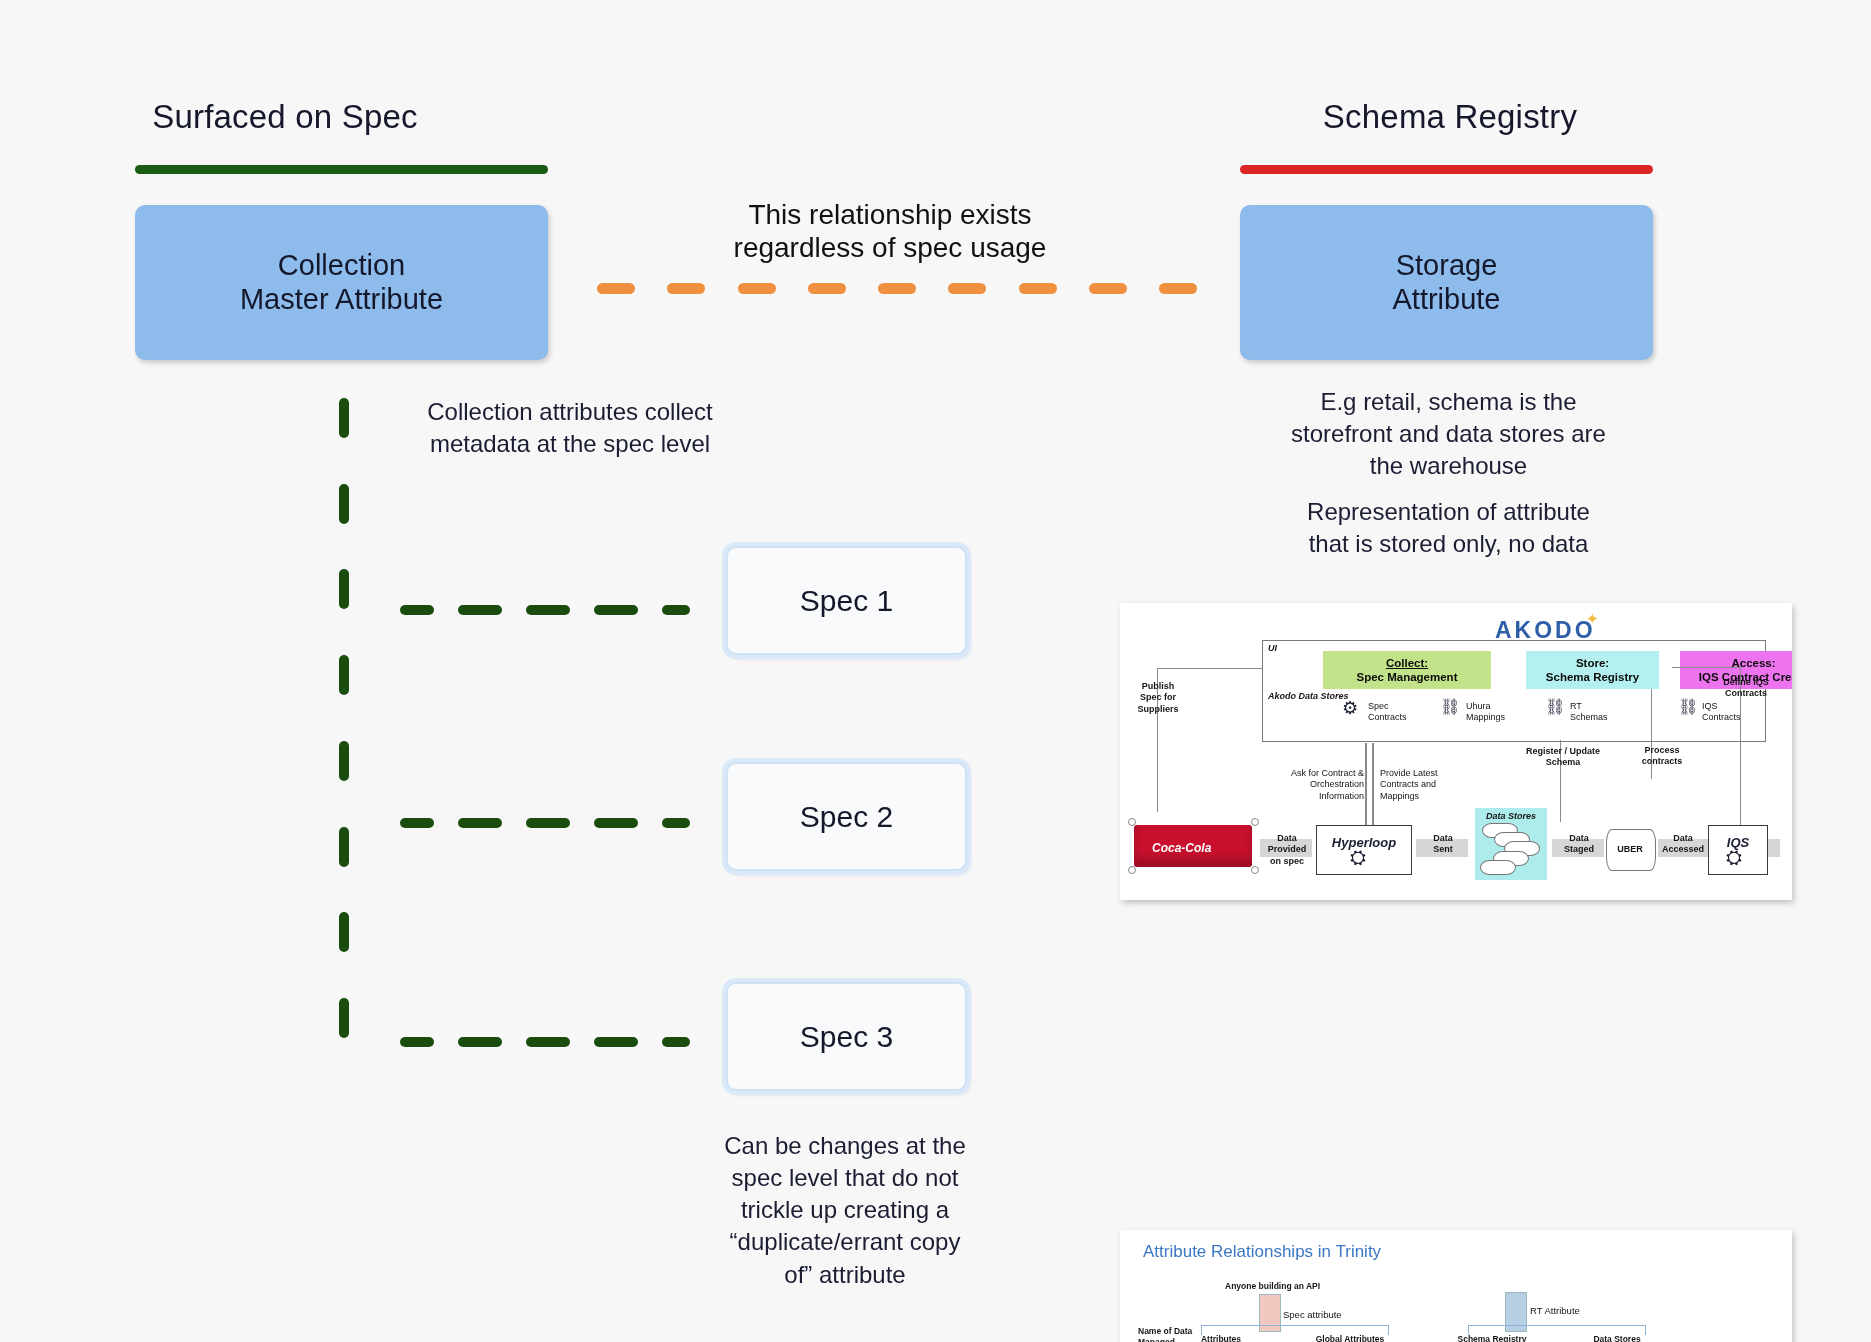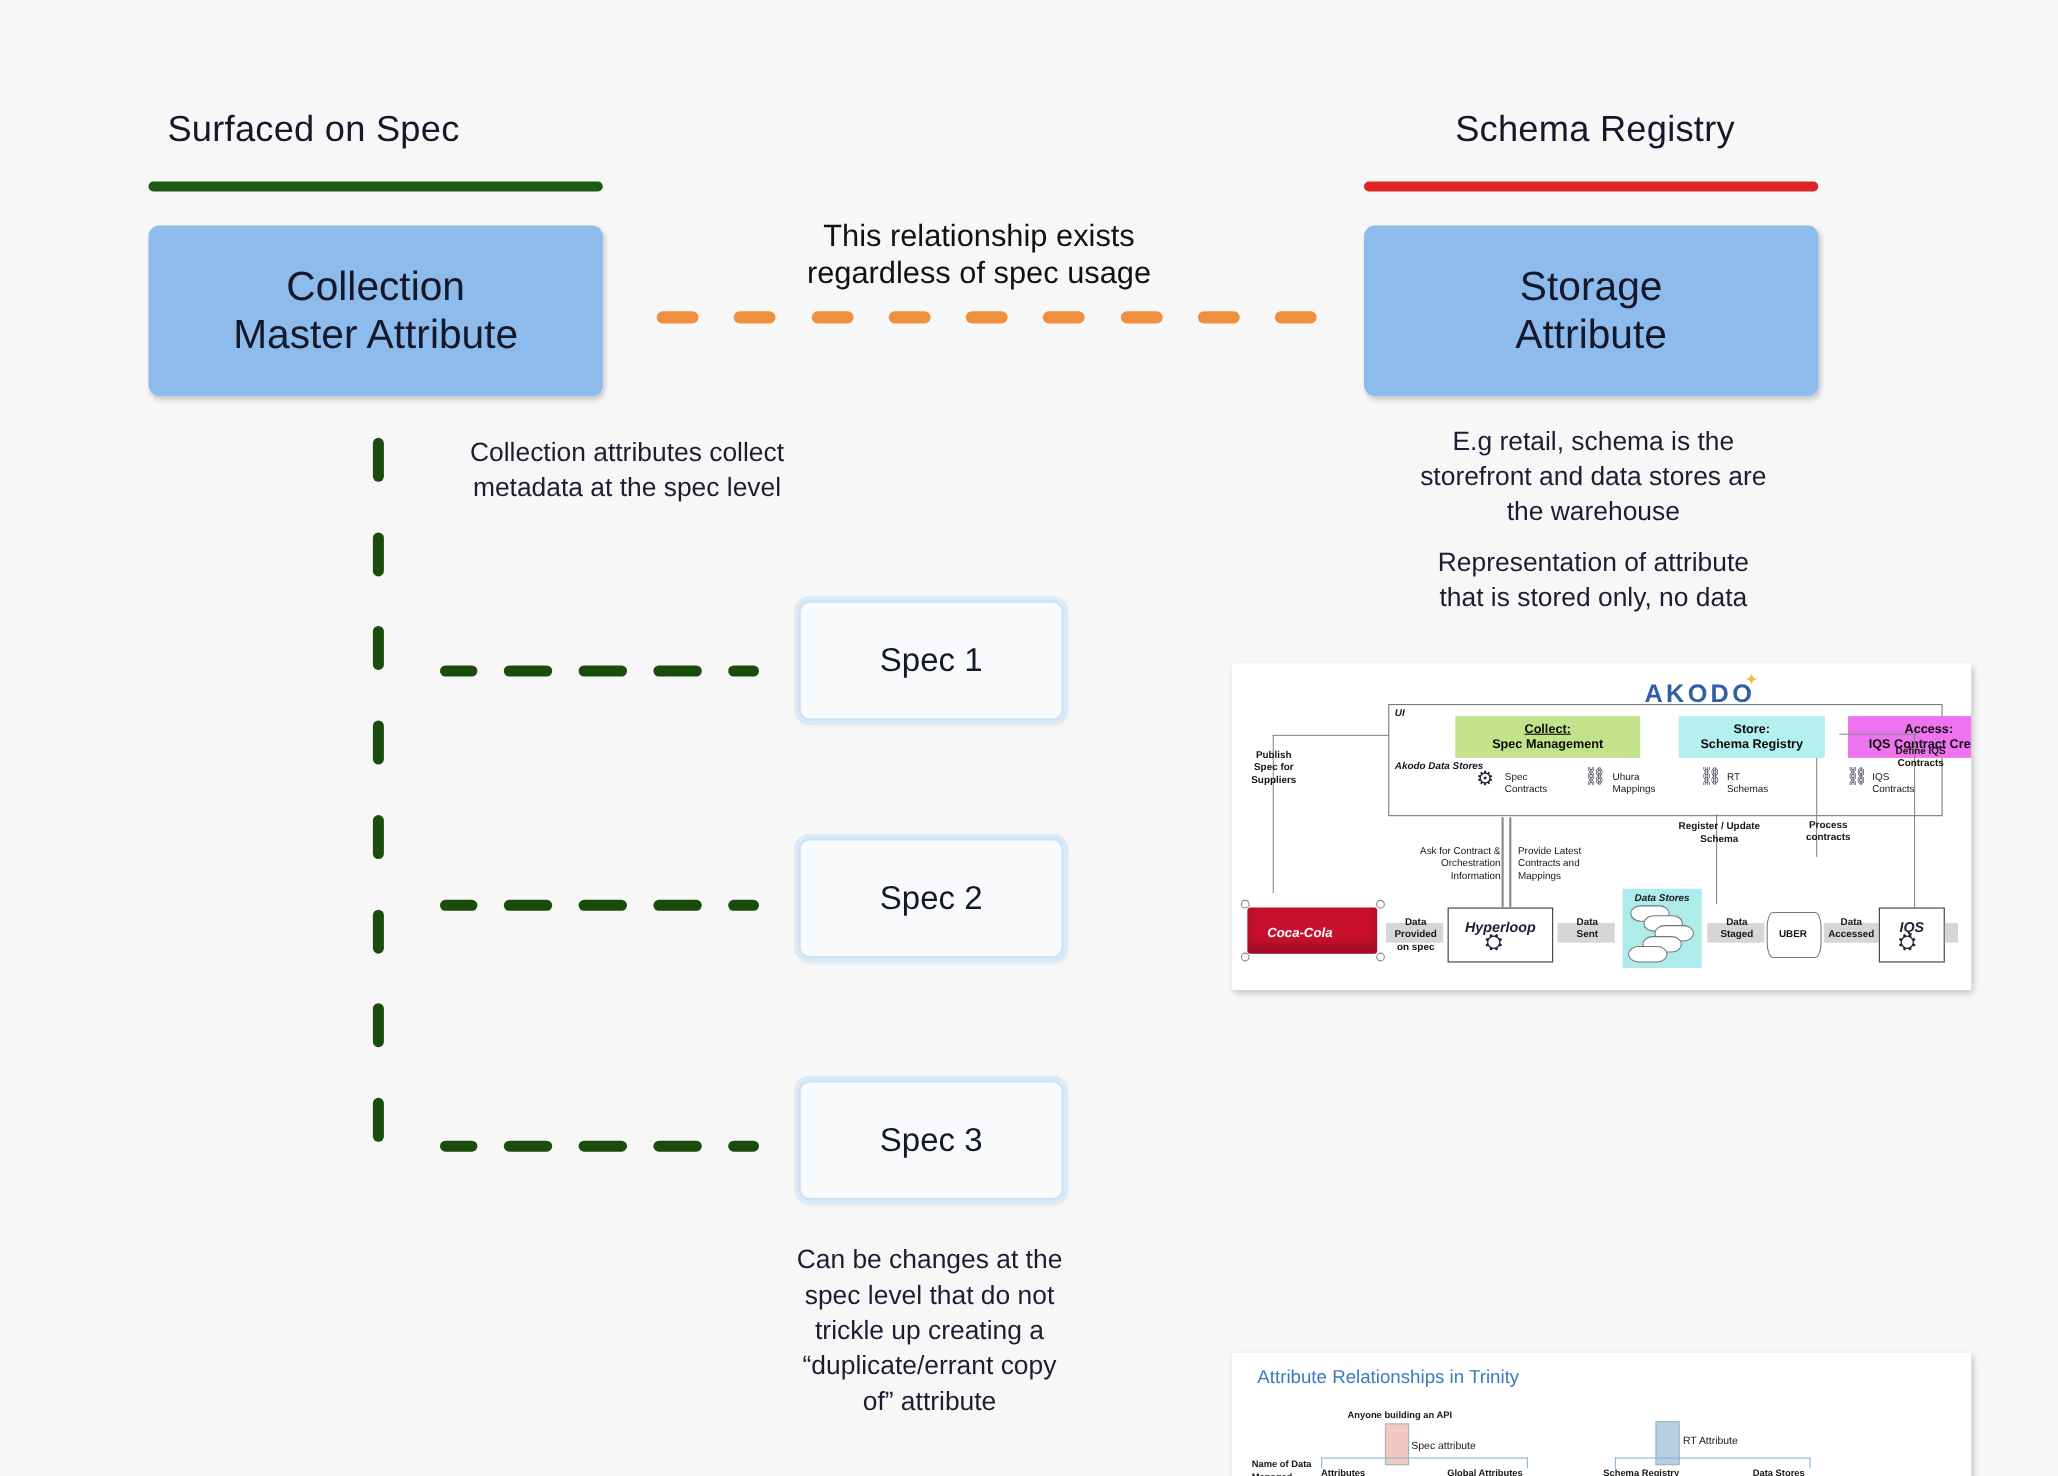--- a/index.html
+++ b/index.html
@@ -28,21 +28,21 @@
   .rule-green{background:#1a5c14;}
   .rule-red{background:#dc2626;}
 
   
   .blue-box{
     background:#8dbcec;
     border-radius:10px;
     box-shadow:2px 3px 5px rgba(0,0,0,.18);
     display:flex;align-items:center;justify-content:center;
     text-align:center;
-    font-size:37px;
+    font-size:29px;
     line-height:1.16;
     color:#15172b;
   }
 
   
   .mid-note{
     text-align:center;
     font-size:28px;
     line-height:1.18;
     color:#111;

